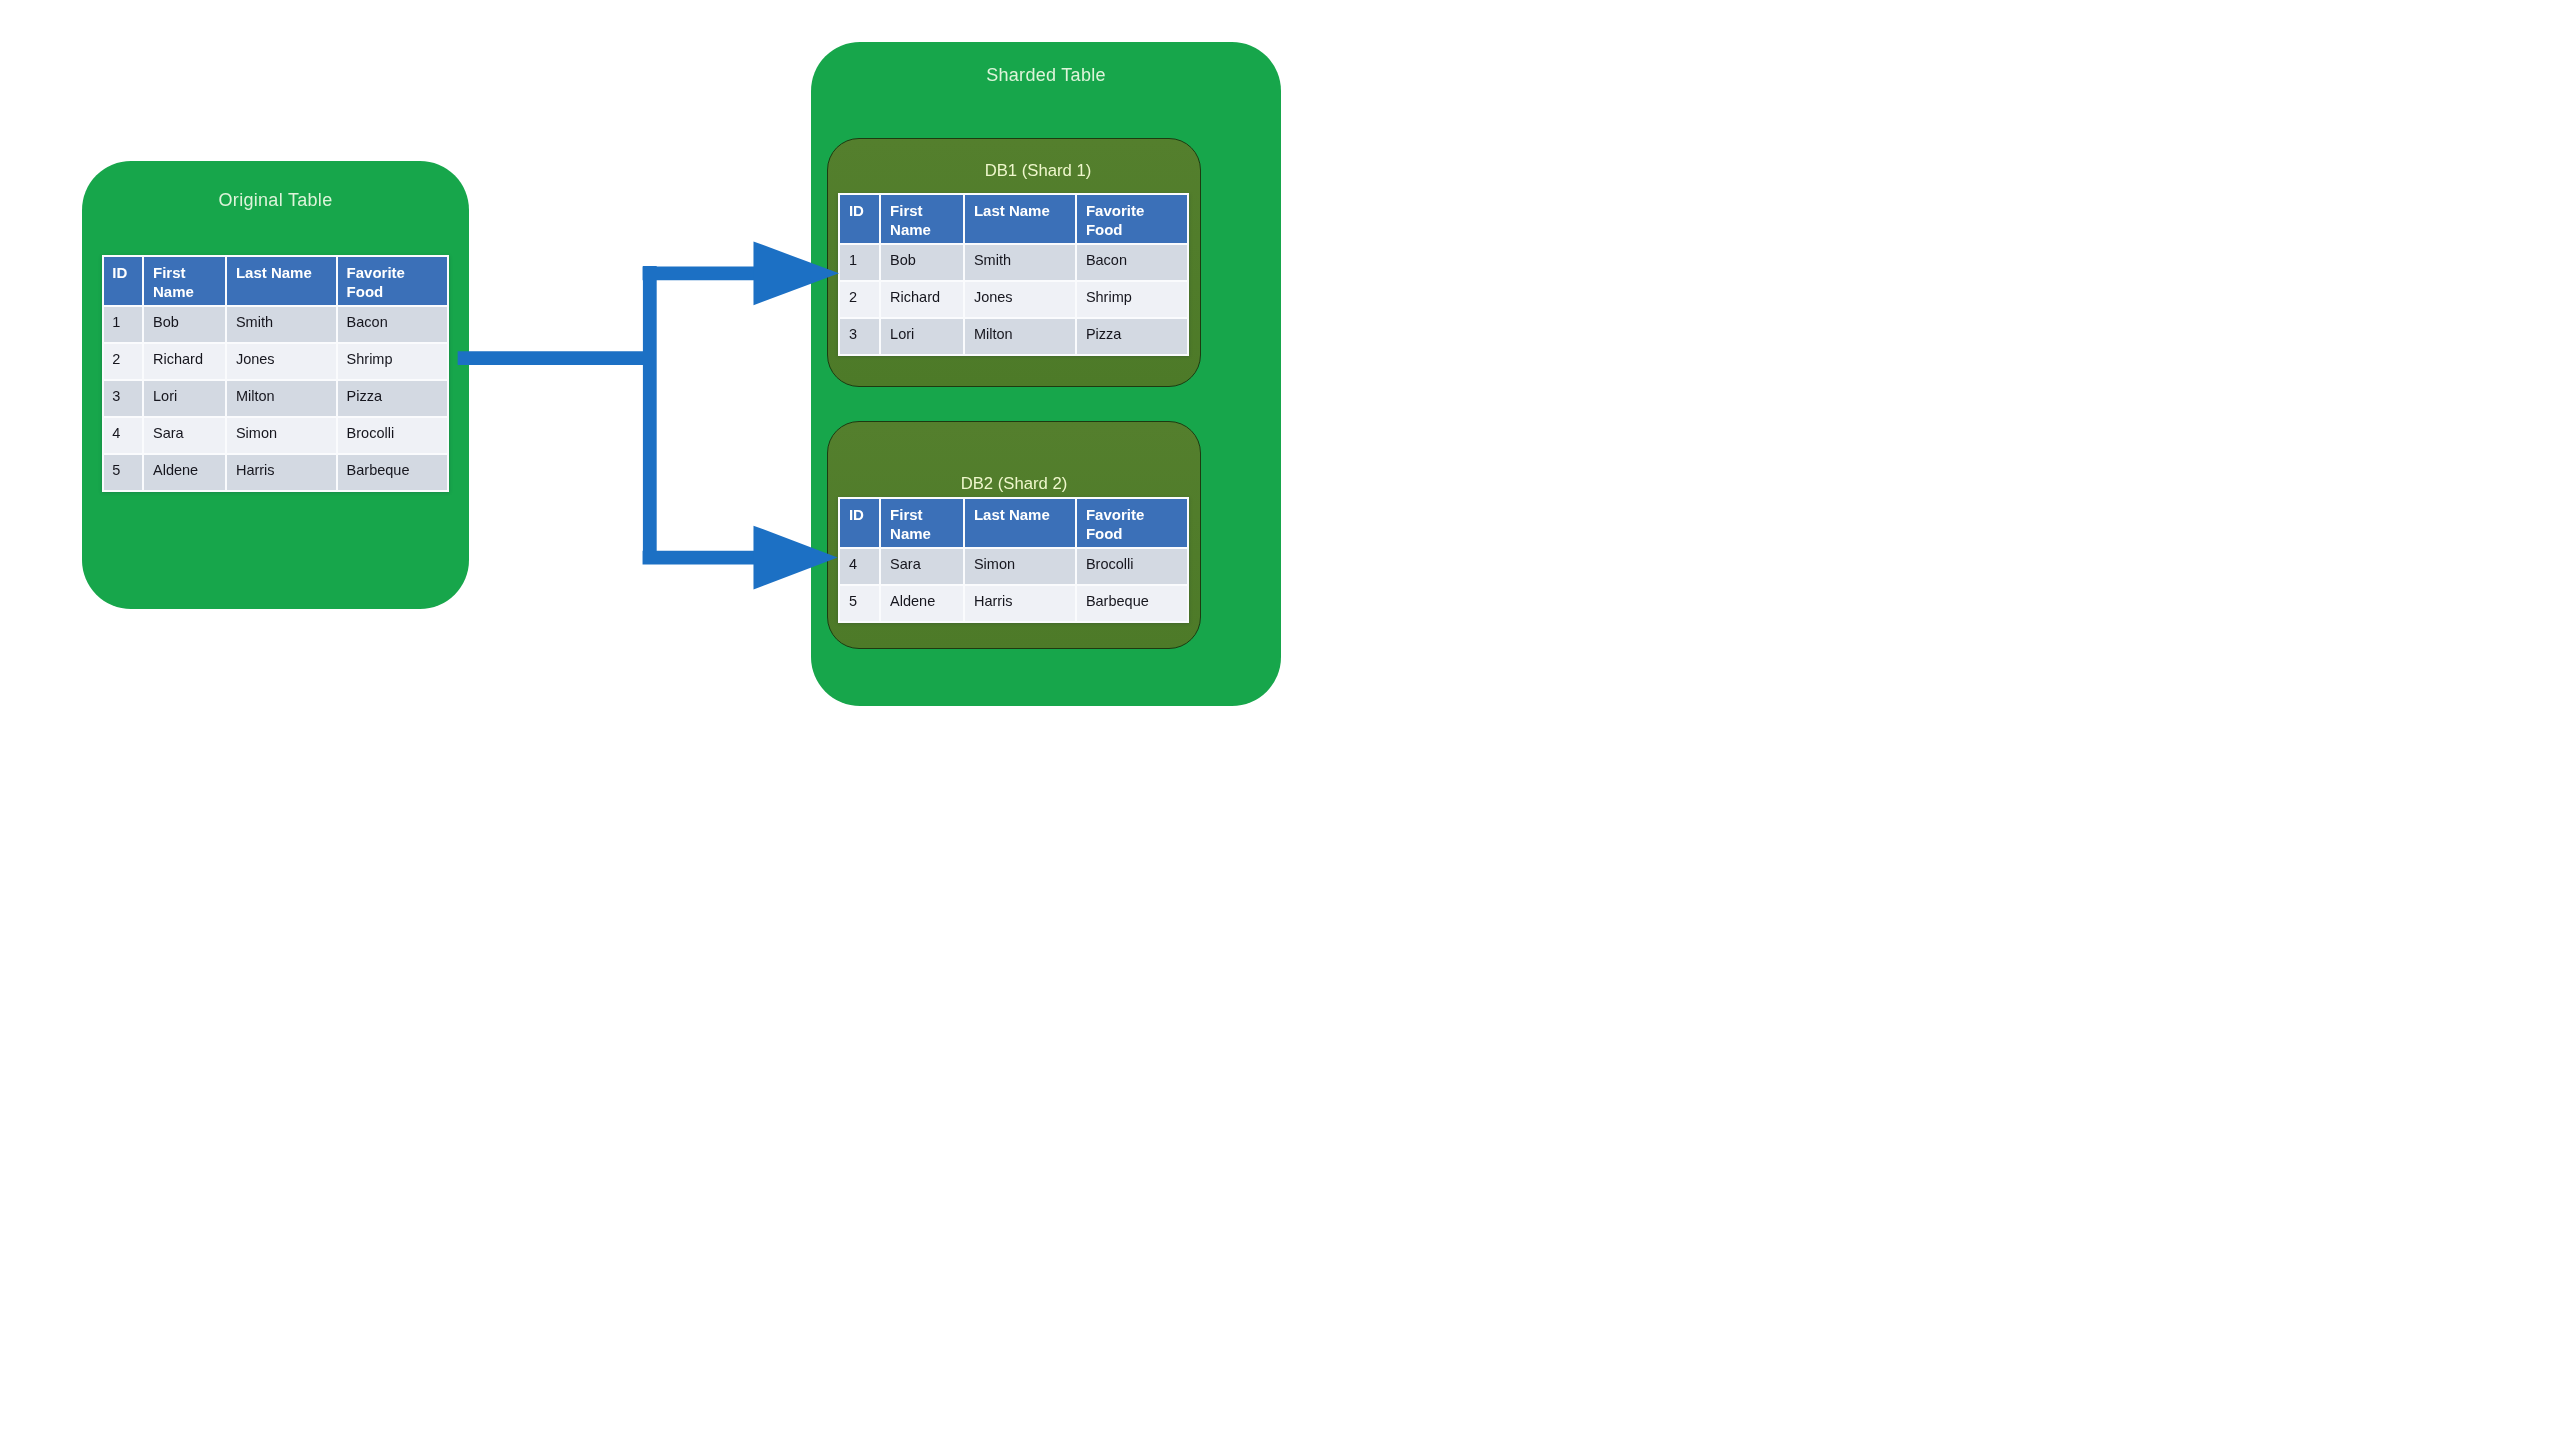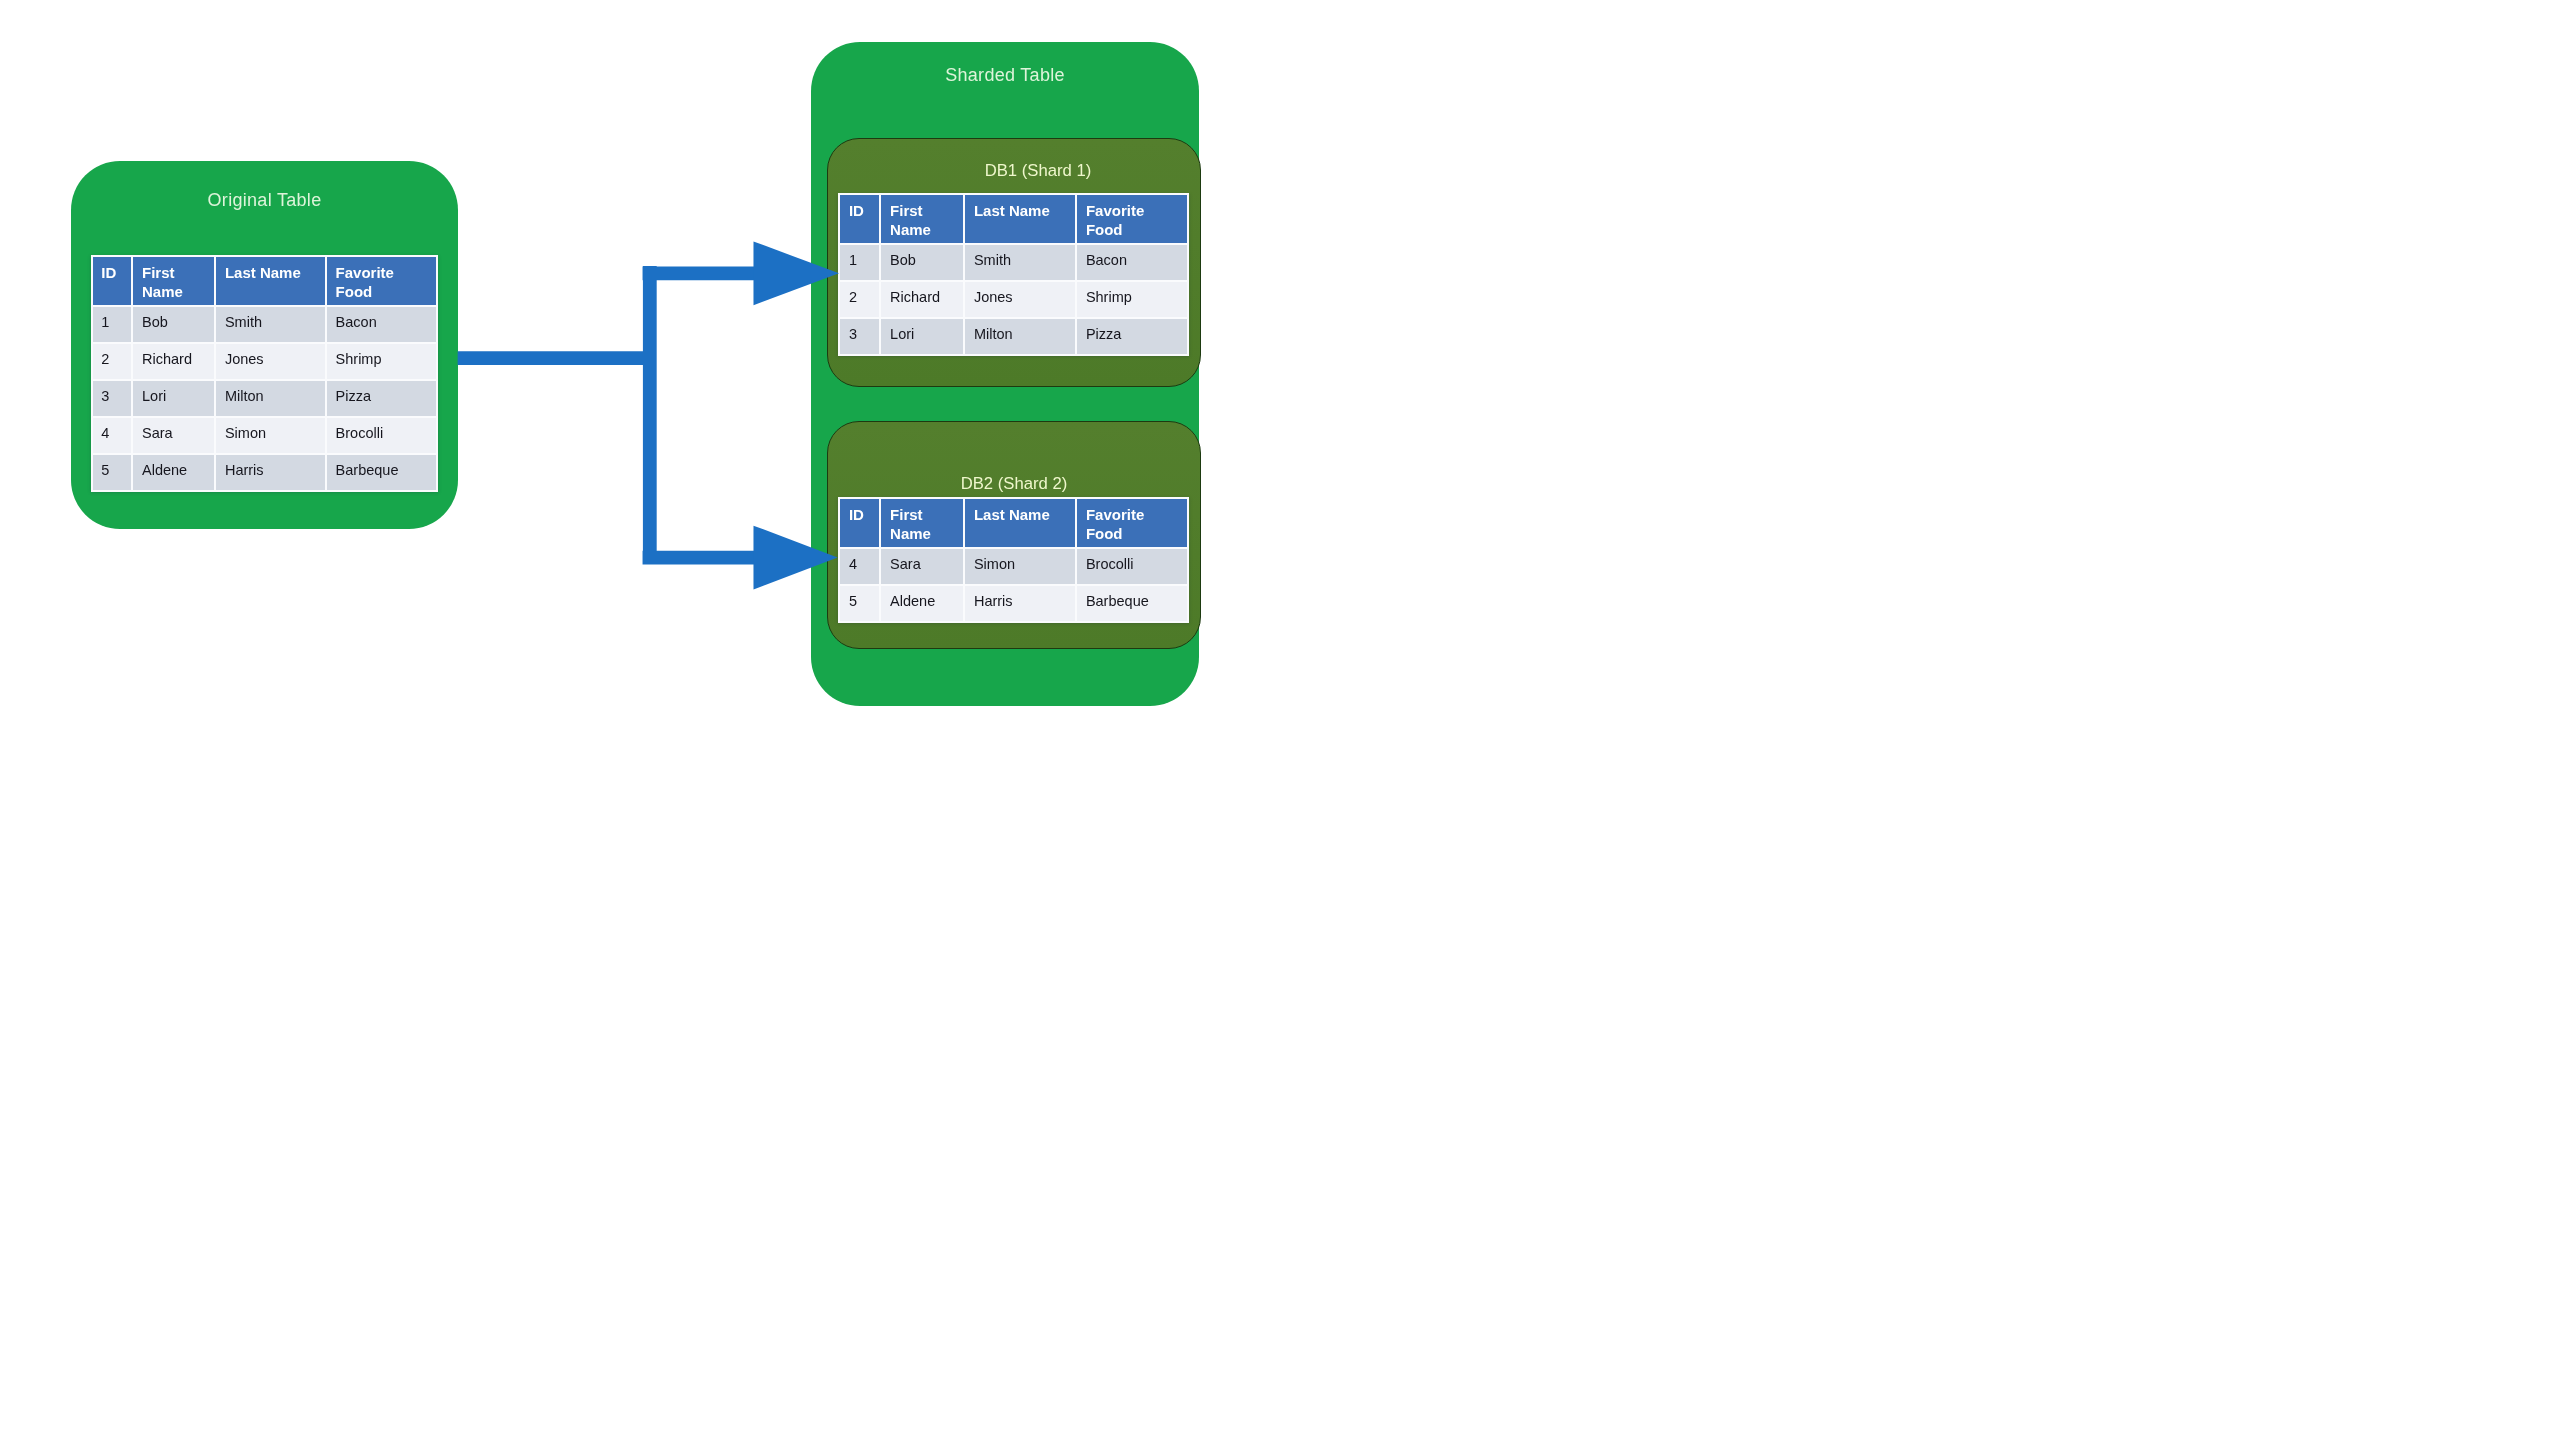--- a/index.html
+++ b/index.html
@@ -17,22 +17,22 @@
     --arrow-blue:#1c70c4;
     --table-frame:#fafbfd;
   }
   html,body{margin:0;padding:0;background:var(--canvas-bg);}
   .canvas{
     position:relative;width:1288px;height:725px;overflow:hidden;
     background:var(--canvas-bg);
     font-family:"Liberation Sans","DejaVu Sans",sans-serif;
   }
   .panel{position:absolute;background:var(--panel-green);border-radius:49px;}
-  #left-panel{left:71px;top:161px;width:387px;height:368px;}
-  #right-panel{left:811px;top:42px;width:388px;height:664px;}
+  #left-panel{left:82px;top:161px;width:387px;height:448px;}
+  #right-panel{left:811px;top:42px;width:470px;height:664px;}
   .panel-title{
     position:absolute;left:0;right:0;text-align:center;
     font-size:18px;line-height:22px;color:var(--panel-title-text);
     letter-spacing:0.3px;font-weight:400;
   }
   #left-panel .panel-title{top:27.6px;}
   #right-panel .panel-title{top:22px;}
   .shard{
     position:absolute;left:16px;width:374px;box-sizing:border-box;
     background:linear-gradient(180deg,#547f2d 0%,#4d7a28 100%);

